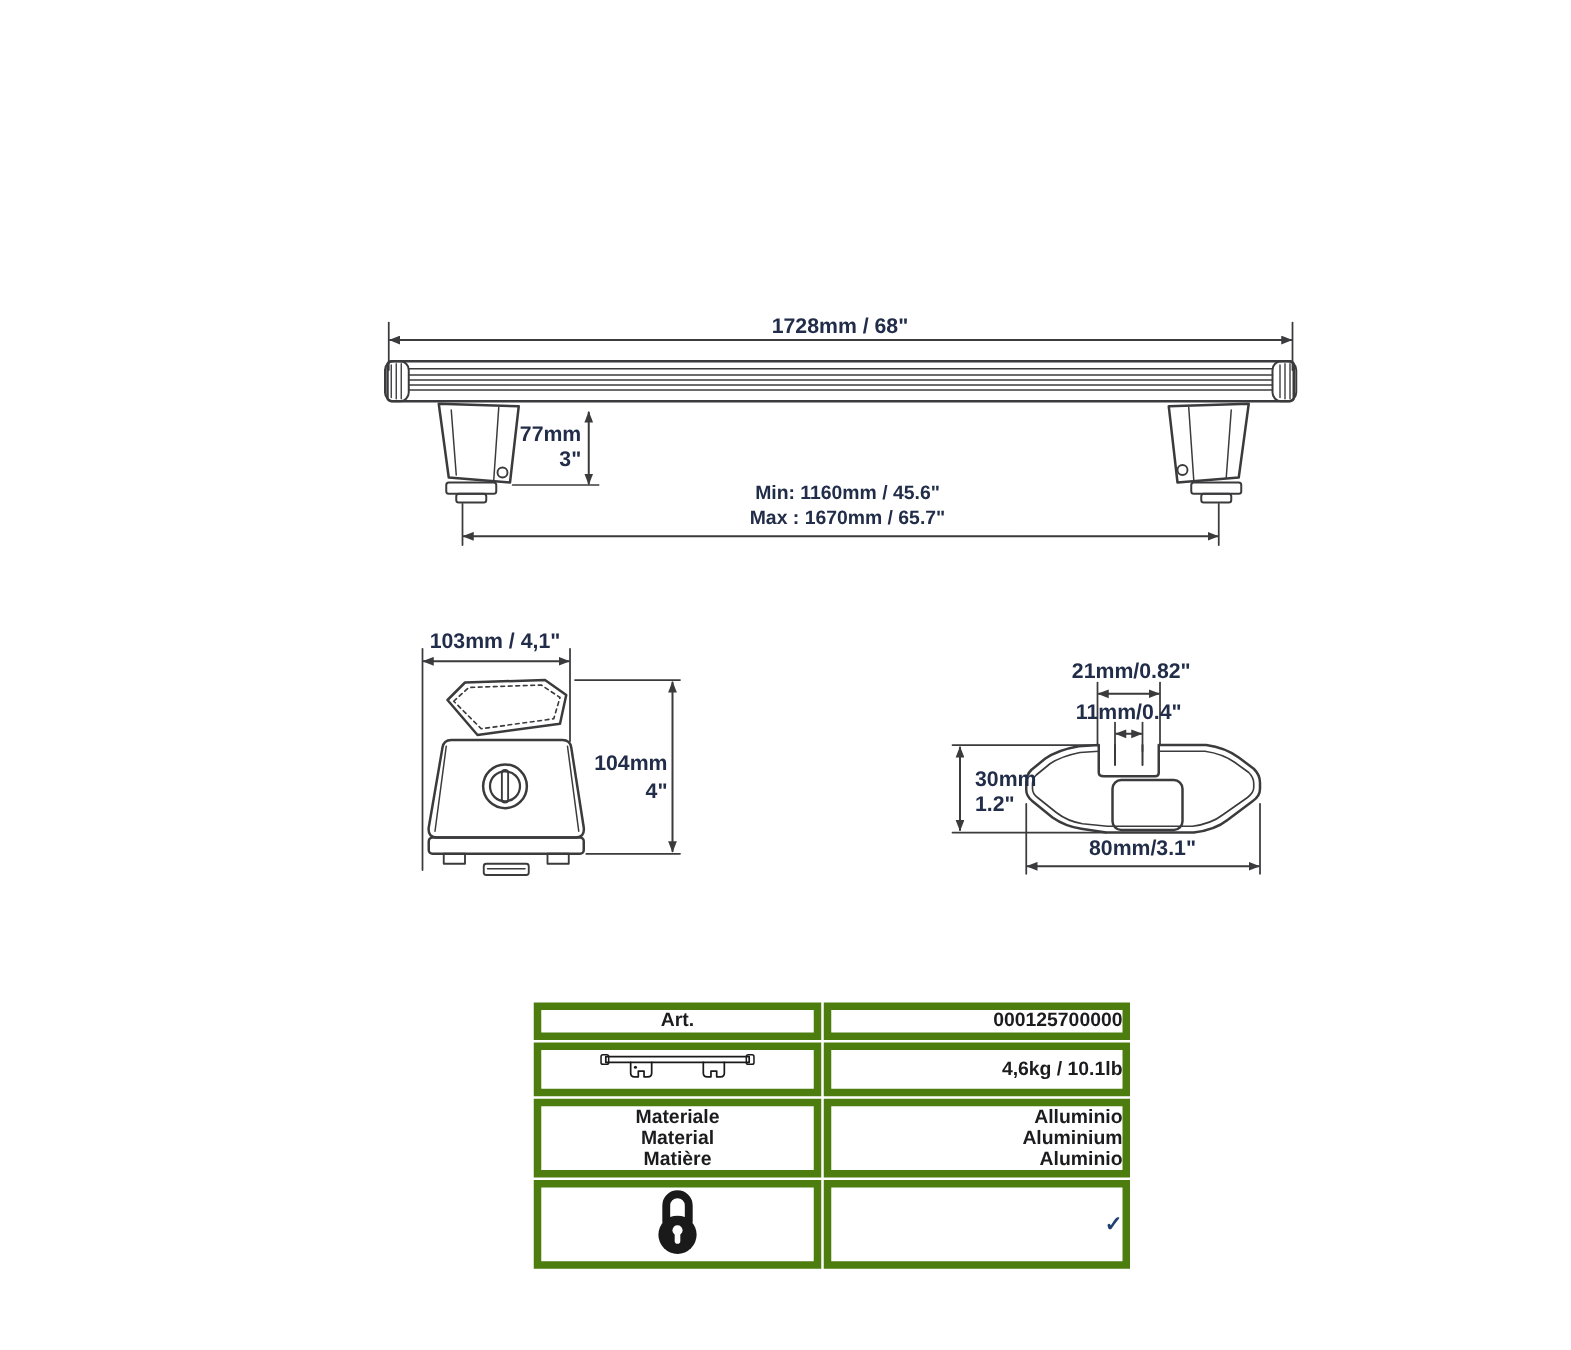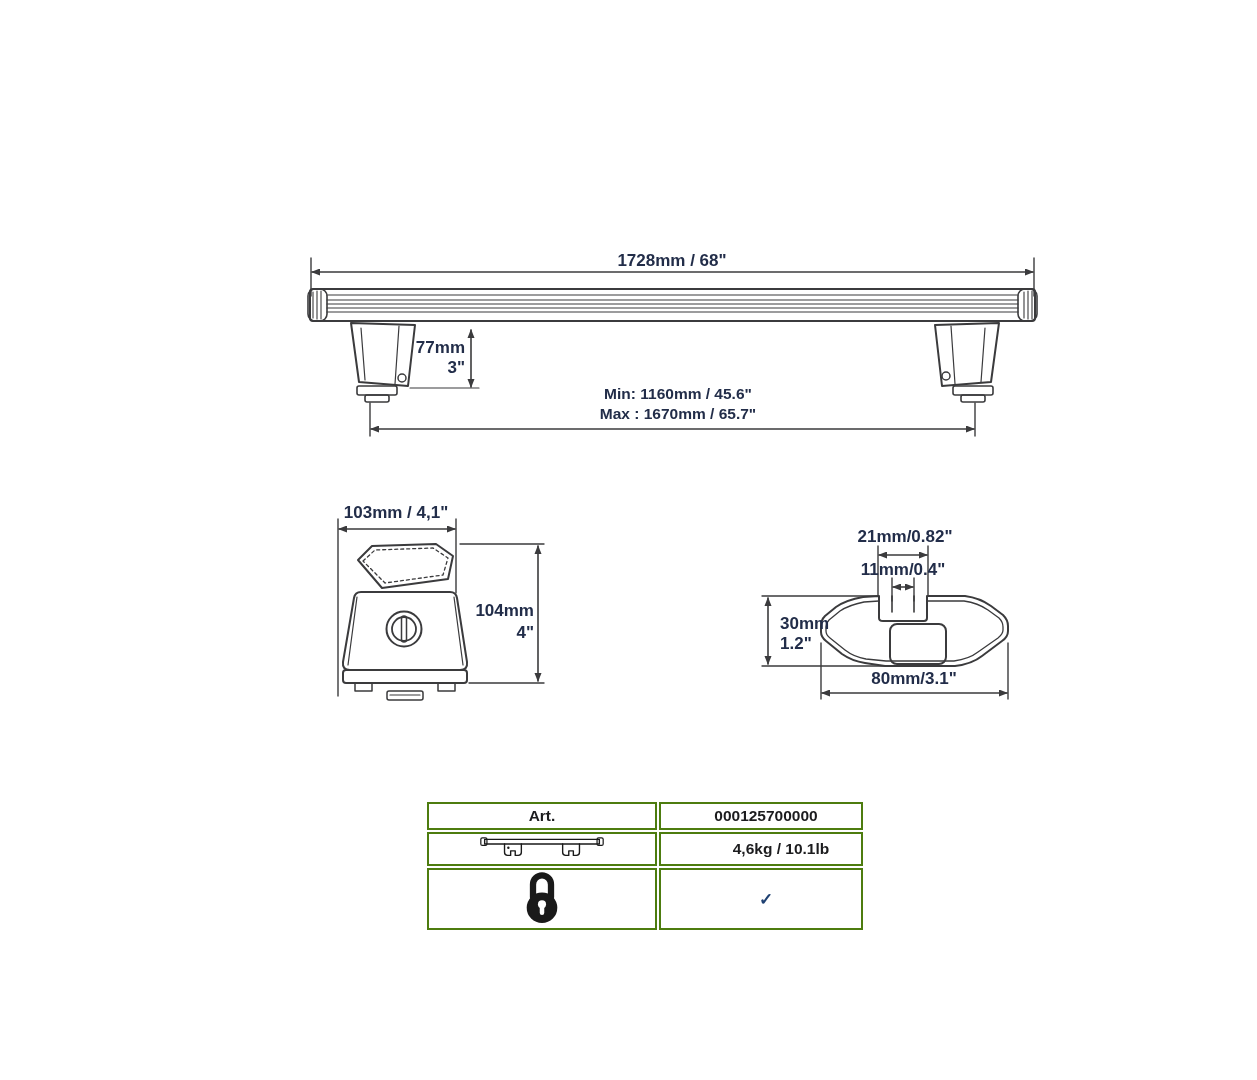--- a/index.html
+++ b/index.html
@@ -12,24 +12,24 @@
   #foot-diagram    { left:330px; top:500px; }
   #profile-diagram { left:750px; top:525px; }
 
   svg text { font-family:"Liberation Sans", sans-serif; font-weight:bold; fill:#222d49; }
   .dim-lg { font-size:17px; }
   .dim-md { font-size:15.5px; }
 
   
   #spec-table-wrap { position:absolute; left:425px; top:800px; }
   table.spec { border-collapse:separate; border-spacing:2px; table-layout:fixed; }
-  table.spec td { border:2px solid #4d7c0f; background:#ffffff; vertical-align:middle;
+  table.spec td { border:6px solid #4d7c0f; background:#ffffff; vertical-align:middle;
                   font-size:15.5px; font-weight:600; color:#1c1c1e; }
   td.lcol { width:230px; text-align:center; }
-  td.rcol { width:204px; text-align:center; padding-left:10px; }
+  td.rcol { width:245px; text-align:right; padding-left:10px; }
   td.shade { background:#ededee;padding-left:40px; }
   .cell-lines div { line-height:17px; }
   .check-mark { font-size:17px; font-weight:bold; }
 </style>
 </head>
 <body>
 
 <div id="canvas">
 
   <svg id="top-diagram" class="diag" width="760" height="200" viewBox="0 0 760 200">
@@ -190,20 +190,32 @@
               <rect x="157" y="5" width="8" height="10" rx="2" stroke-width="1.6"></rect>
               <path d="M36,13 L36,24 Q36,28 40,28 L44,28 L44,22 L50,22 L50,28 L54,28 Q58,28 58,24 L58,13" stroke-width="1.8"></path>
               <path d="M112,13 L112,24 Q112,28 116,28 L120,28 L120,22 L126,22 L126,28 L130,28 Q134,28 134,24 L134,13" stroke-width="1.8"></path>
               <circle cx="41" cy="18" r="1.6" fill="#1a1a1a" stroke="none"></circle>
             </g>
           </svg>
         </td>
         <td class="rcol shade">4,6kg / 10.1lb</td>
       </tr>
       <tr>
+        <td class="lcol cell-lines" style="height:52px">
+          <div>Materiale</div>
+          <div>Material</div>
+          <div>Matière</div>
+        </td>
+        <td class="rcol cell-lines">
+          <div>Alluminio</div>
+          <div>Aluminium</div>
+          <div>Aluminio</div>
+        </td>
+      </tr>
+      <tr>
         <td class="lcol" style="height:56px">
           <svg width="44" height="54" viewBox="0 0 48 60">
             <path d="M14,30 V16 a10,10 0 0 1 20,0 V30" fill="none" stroke="#1a1a1a" stroke-width="7" stroke-linecap="round"></path>
             <circle cx="24" cy="42" r="17" fill="#1a1a1a"></circle>
             <circle cx="24" cy="38" r="4.5" fill="#ffffff"></circle>
             <rect x="21.5" y="39" width="5" height="11" rx="2.5" fill="#ffffff"></rect>
           </svg>
         </td>
         <td class="rcol">
           <span class="check-mark" style="color:#1f4172">✓</span>

